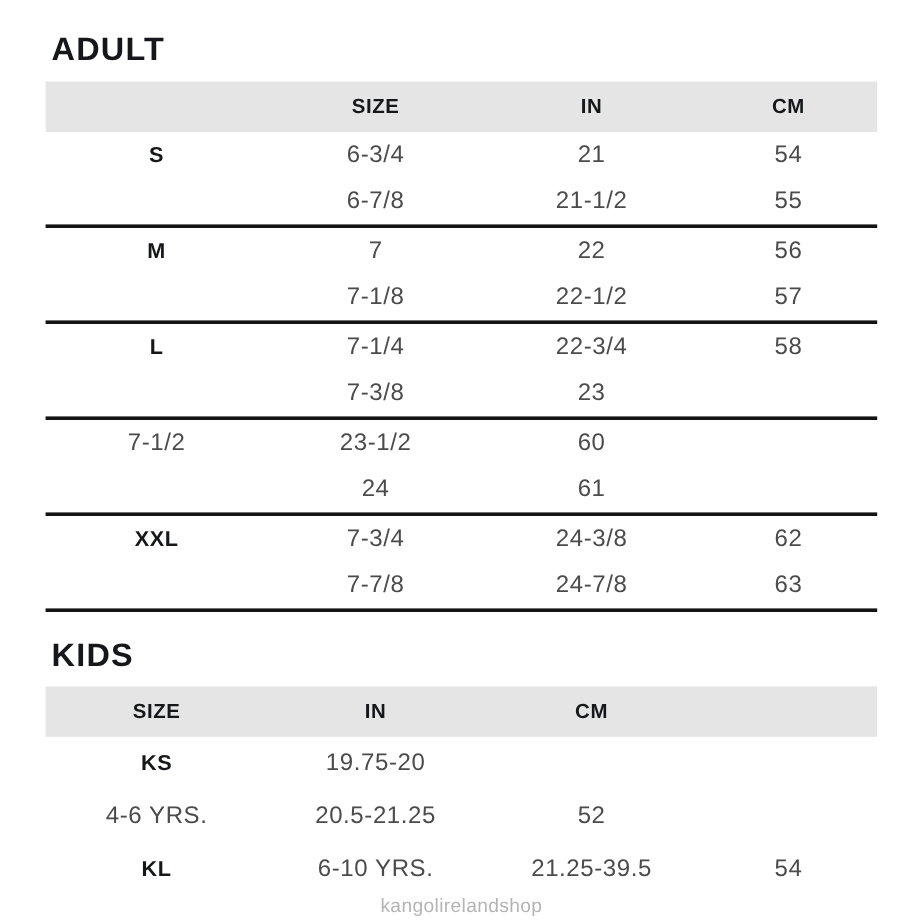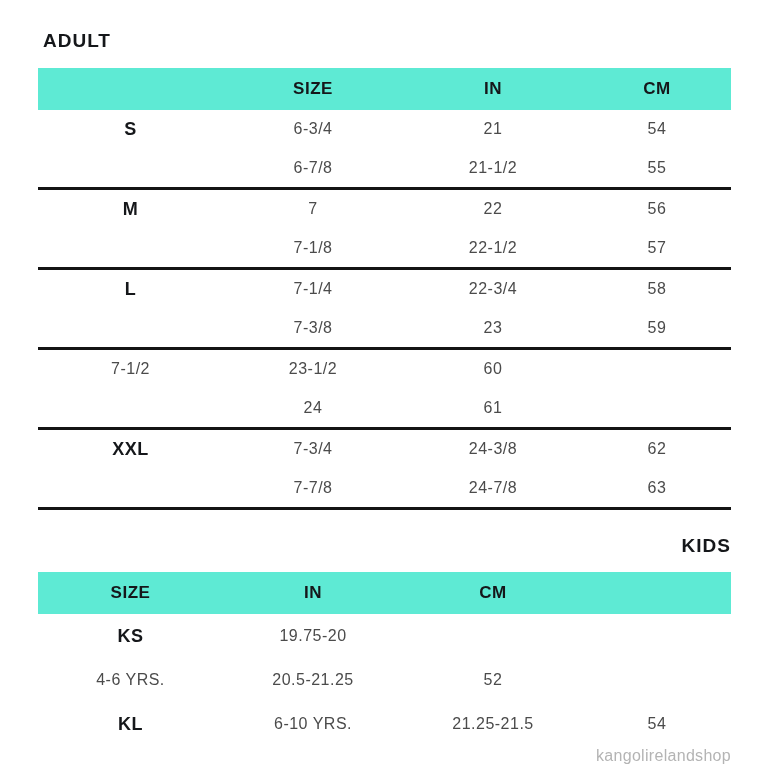--- a/index.html
+++ b/index.html
@@ -10,65 +10,65 @@
     font-family: "Liberation Sans", sans-serif;
     overflow: hidden;
   }
   .page {
     width: 769px;
     height: 769px;
     padding: 27px 38px 0 38px;
     background: #ffffff;
   }
   .section-title {
-    font-size: 19px;
+    font-size: 27px;
     line-height: 28px;
     font-weight: 700;
     letter-spacing: 1px;
     color: #15171a;
     padding-left: 5px;
   }
   .table { width: 693px; }
   .row {
     display: grid;
     grid-template-columns: 185px 180px 180px 148px;
     align-items: center;
   }
   .thead {
     height: 42px;
-    background: #5eead4;
+    background: #e5e5e5;
     margin-top: 13px;
   }
   .th {
     text-align: center;
     font-weight: 700;
     font-size: 17px;
     letter-spacing: 0.5px;
     color: #15171a;
   }
   .group { border-bottom: 3px solid #141414; }
   .drow { height: 38.5px; }
   .cell {
     text-align: center;
-    font-size: 16px;
+    font-size: 20px;
     font-weight: 300;
     letter-spacing: 0.5px;
     color: #4b4b4b;
   }
   .cell.label {
     font-size: 18px;
     font-weight: 700;
     letter-spacing: 0.5px;
     color: #15171a;
   }
-  .kids-title { margin-top: 22px; text-align: right; }
+  .kids-title { margin-top: 22px; }
   .kids-thead { margin-top: 12px; }
   .krow { height: 44px; }
   .footer {
-    text-align: right;
+    text-align: center;
     font-size: 16px;
     letter-spacing: 0.3px;
     line-height: 18px;
     color: #b4b4b4;
     margin-top: 1px;
   }
 </style>
 </head>
 <body>
 
@@ -118,21 +118,20 @@
       <div class="row drow">
         <div class="cell label">L</div>
         <div class="cell">7-1/4</div>
         <div class="cell">22-3/4</div>
         <div class="cell">58</div>
       </div>
       <div class="row drow">
         <div class="cell label"></div>
         <div class="cell">7-3/8</div>
         <div class="cell">23</div>
-        <div class="cell">59</div>
       </div>
     </div>
 
     <div class="group">
       <div class="row drow">
         <div class="cell">7-1/2</div>
         <div class="cell">23-1/2</div>
         <div class="cell">60</div>
       </div>
       <div class="row drow">
@@ -172,20 +171,20 @@
       <div class="cell">19.75-20</div>
     </div>
     <div class="row krow">
       <div class="cell">4-6 YRS.</div>
       <div class="cell">20.5-21.25</div>
       <div class="cell">52</div>
     </div>
     <div class="row krow">
       <div class="cell label">KL</div>
       <div class="cell">6-10 YRS.</div>
-      <div class="cell">21.25-21.5</div>
+      <div class="cell">21.25-39.5</div>
       <div class="cell">54</div>
     </div>
   </div>
 
   <div class="footer">kangolirelandshop</div>
 
 </div>
 
 </body></html>

